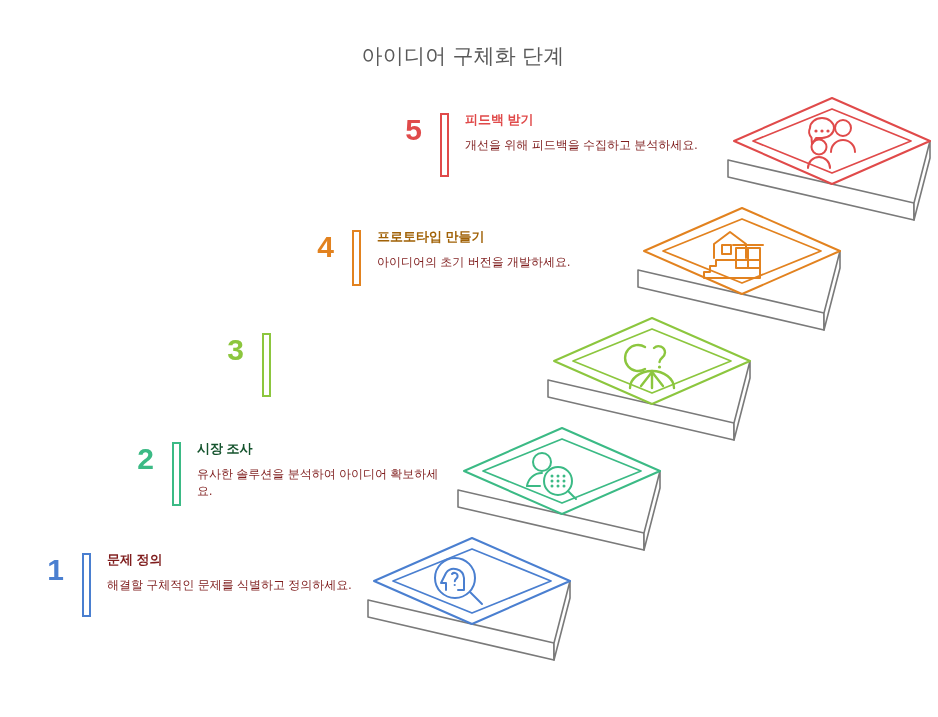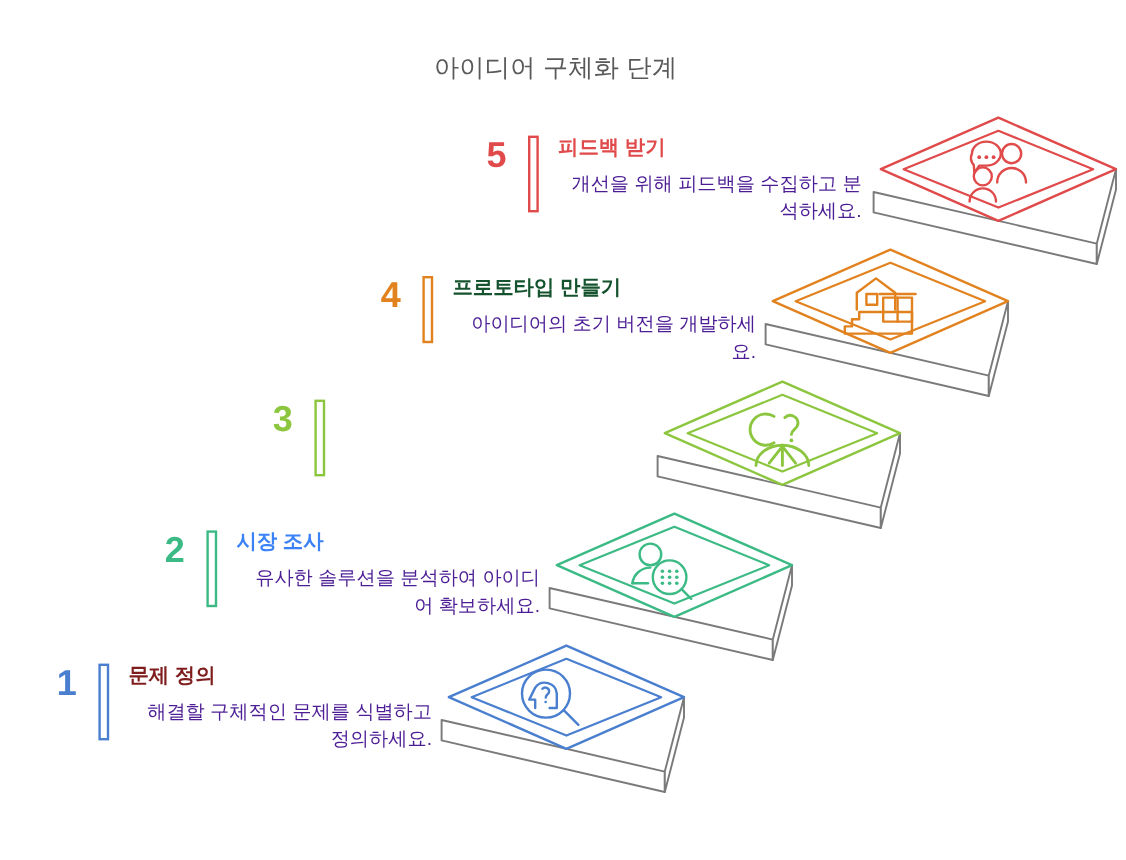--- a/index.html
+++ b/index.html
@@ -62,32 +62,31 @@
     margin-right: 16px;
     box-sizing: border-box;
     border-style: solid;
     border-width: 2px;
     background: transparent;
   }
   .step-body {
     flex: 1 1 auto;
   }
   .step-title {
-    font-size: 17px;
+    font-size: 13px;
     font-weight: bold;
     line-height: 1.15;
     margin: 0 0 9px 0;
     white-space: nowrap;
   }
   .step-desc {
-    font-size: 16px;
+    font-size: 12px;
     line-height: 1.45;
-    color: #4c1d95;
+    color: #7f1d1d;
     margin: 0;
-    text-align: right;
   }
 
   
   #step-text-5 { left: 388px; top: 113px; width: 330px; }
   #step-text-5 .step-body { width: 250px; }
   #step-text-4 { left: 300px; top: 230px; width: 330px; }
   #step-text-4 .step-body { width: 250px; }
   #step-text-3 { left: 210px; top: 333px; width: 330px; }
   #step-text-3 .step-body { width: 240px; }
   #step-text-2 { left: 120px; top: 442px; width: 330px; }
@@ -207,37 +206,37 @@
   <div class="step-body">
     <p class="step-title" style="color:#e04a4a">피드백 받기</p>
     <p class="step-desc">개선을 위해 피드백을 수집하고 분석하세요.</p>
   </div>
 </div>
 
 <div class="step-text" id="step-text-4">
   <div class="step-number" style="color:#e2821f">4</div>
   <div class="step-bar" style="border-color:#e2821f"></div>
   <div class="step-body">
-    <p class="step-title" style="color:#14532d">프로토타입 만들기</p>
+    <p class="step-title" style="color:#a16207">프로토타입 만들기</p>
     <p class="step-desc">아이디어의 초기 버전을 개발하세요.</p>
   </div>
 </div>
 
 <div class="step-text" id="step-text-3">
   <div class="step-number" style="color:#8cc63e">3</div>
   <div class="step-bar" style="border-color:#8cc63e"></div>
   <div class="step-body">
   </div>
 </div>
 
 <div class="step-text" id="step-text-2">
   <div class="step-number" style="color:#3bba85">2</div>
   <div class="step-bar" style="border-color:#3bba85"></div>
   <div class="step-body">
-    <p class="step-title" style="color:#3b82f6">시장 조사</p>
+    <p class="step-title" style="color:#14532d">시장 조사</p>
     <p class="step-desc">유사한 솔루션을 분석하여 아이디어 확보하세요.</p>
   </div>
 </div>
 
 <div class="step-text" id="step-text-1">
   <div class="step-number" style="color:#4a7fd0">1</div>
   <div class="step-bar" style="border-color:#4a7fd0"></div>
   <div class="step-body">
     <p class="step-title" style="color:#7f1d1d">문제 정의</p>
     <p class="step-desc">해결할 구체적인 문제를 식별하고 정의하세요.</p>

